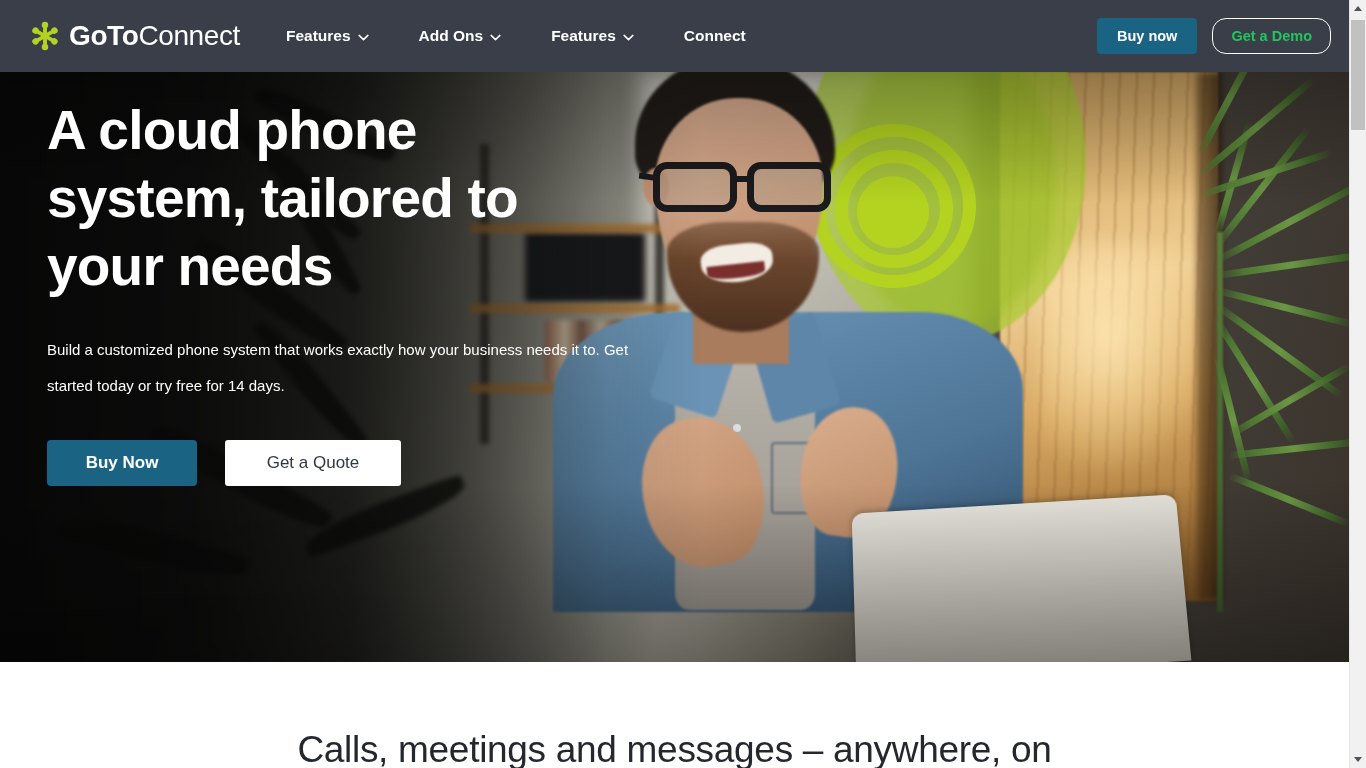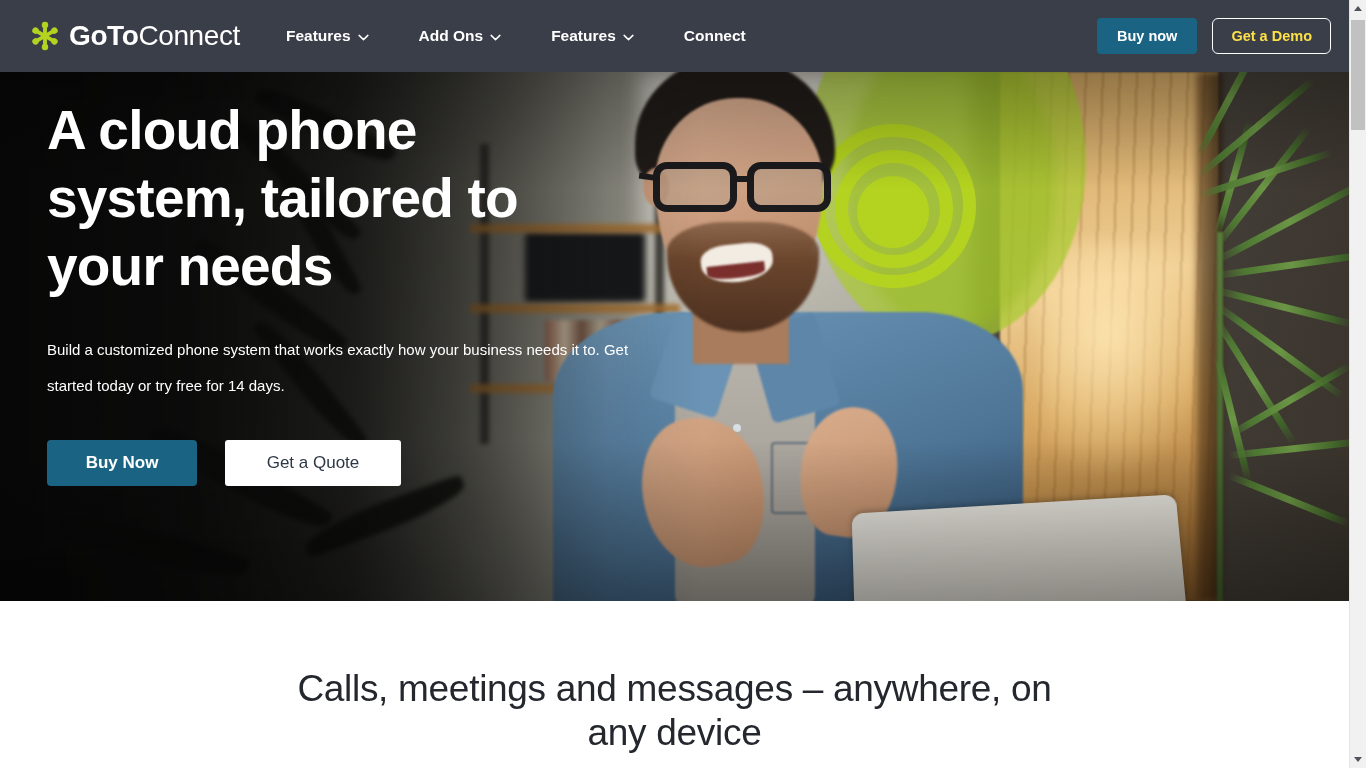--- a/index.html
+++ b/index.html
@@ -87,35 +87,35 @@
     font-weight: bold;
     border: none;
     border-radius: 4px;
     padding: 10px 20px;
     cursor: pointer;
     font-family: inherit;
     white-space: nowrap;
   }
   .btn-demo-top {
     background: transparent;
-    color: #fde047;
+    color: #22c55e;
     font-size: 14.5px;
     font-weight: bold;
     border: 1.5px solid #ffffff;
-    border-radius: 6px;
+    border-radius: 14px;
     padding: 9px 18px;
     cursor: pointer;
     font-family: inherit;
     white-space: nowrap;
   }
 
   
   .hero {
     position: relative;
-    height: 529px;
+    height: 590px;
     overflow: hidden;
     background: #8b5cf6;
   }
 
   .hero-photo { position: absolute; inset: 0; overflow: hidden; }
 
   
   .room {
     position: absolute; inset: 0;
     background:

